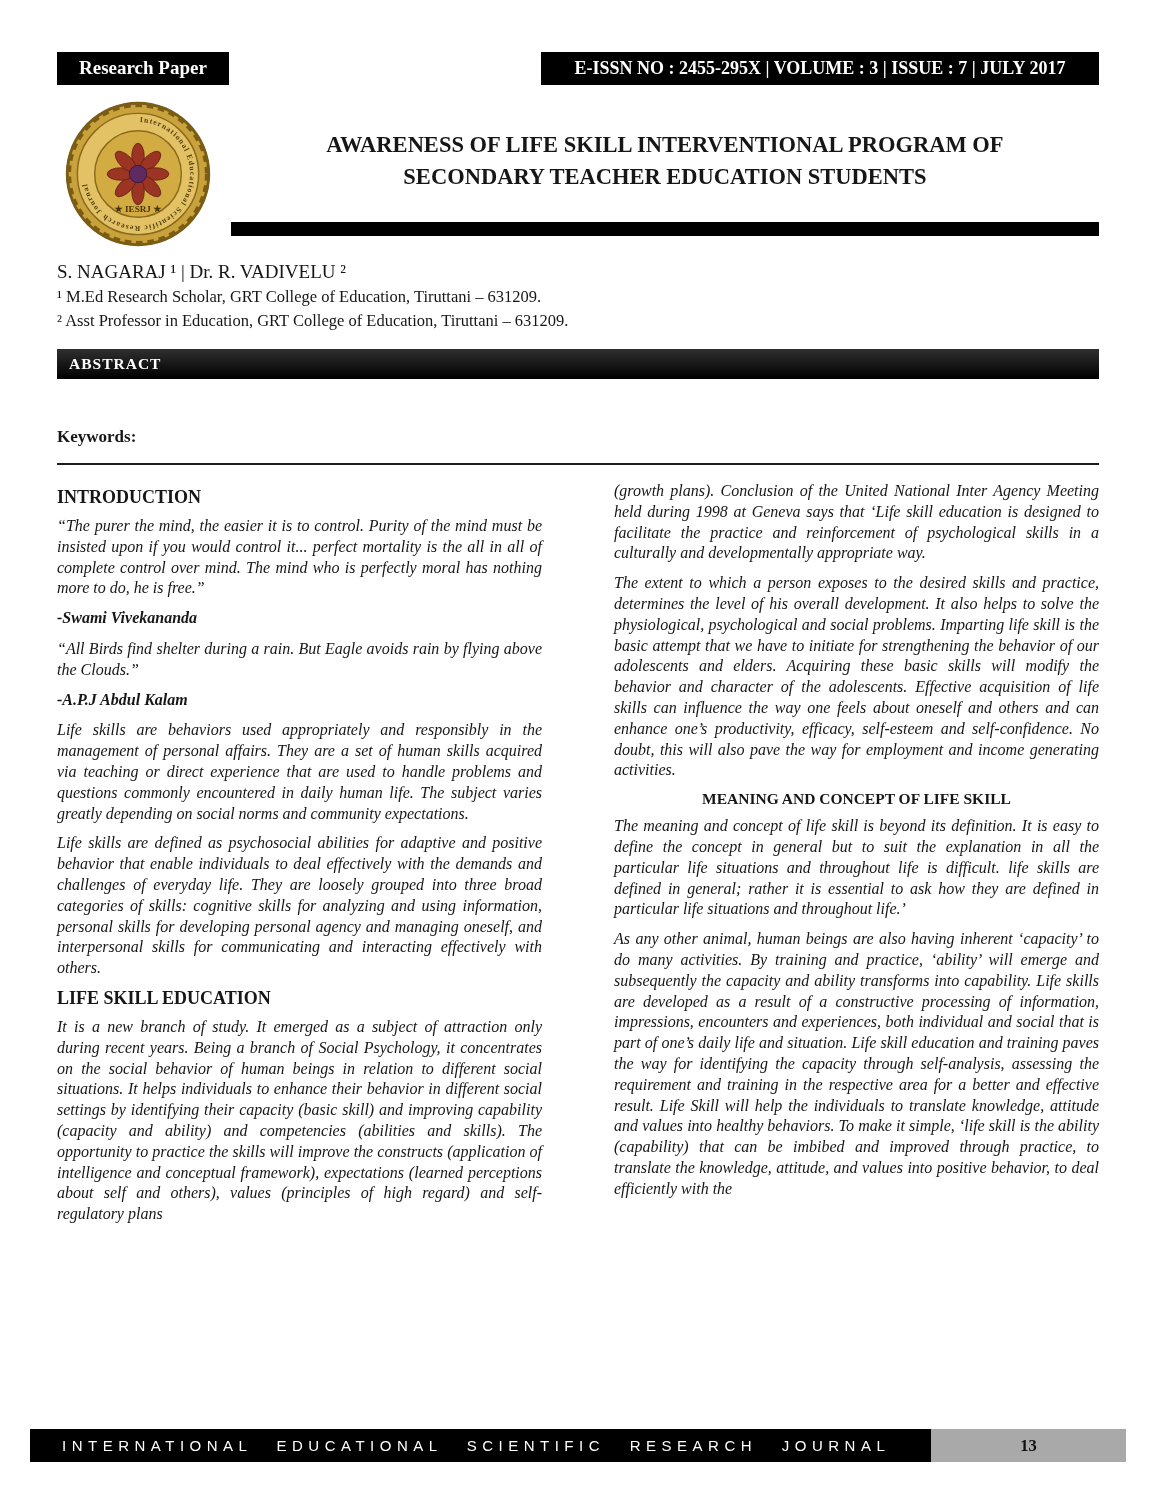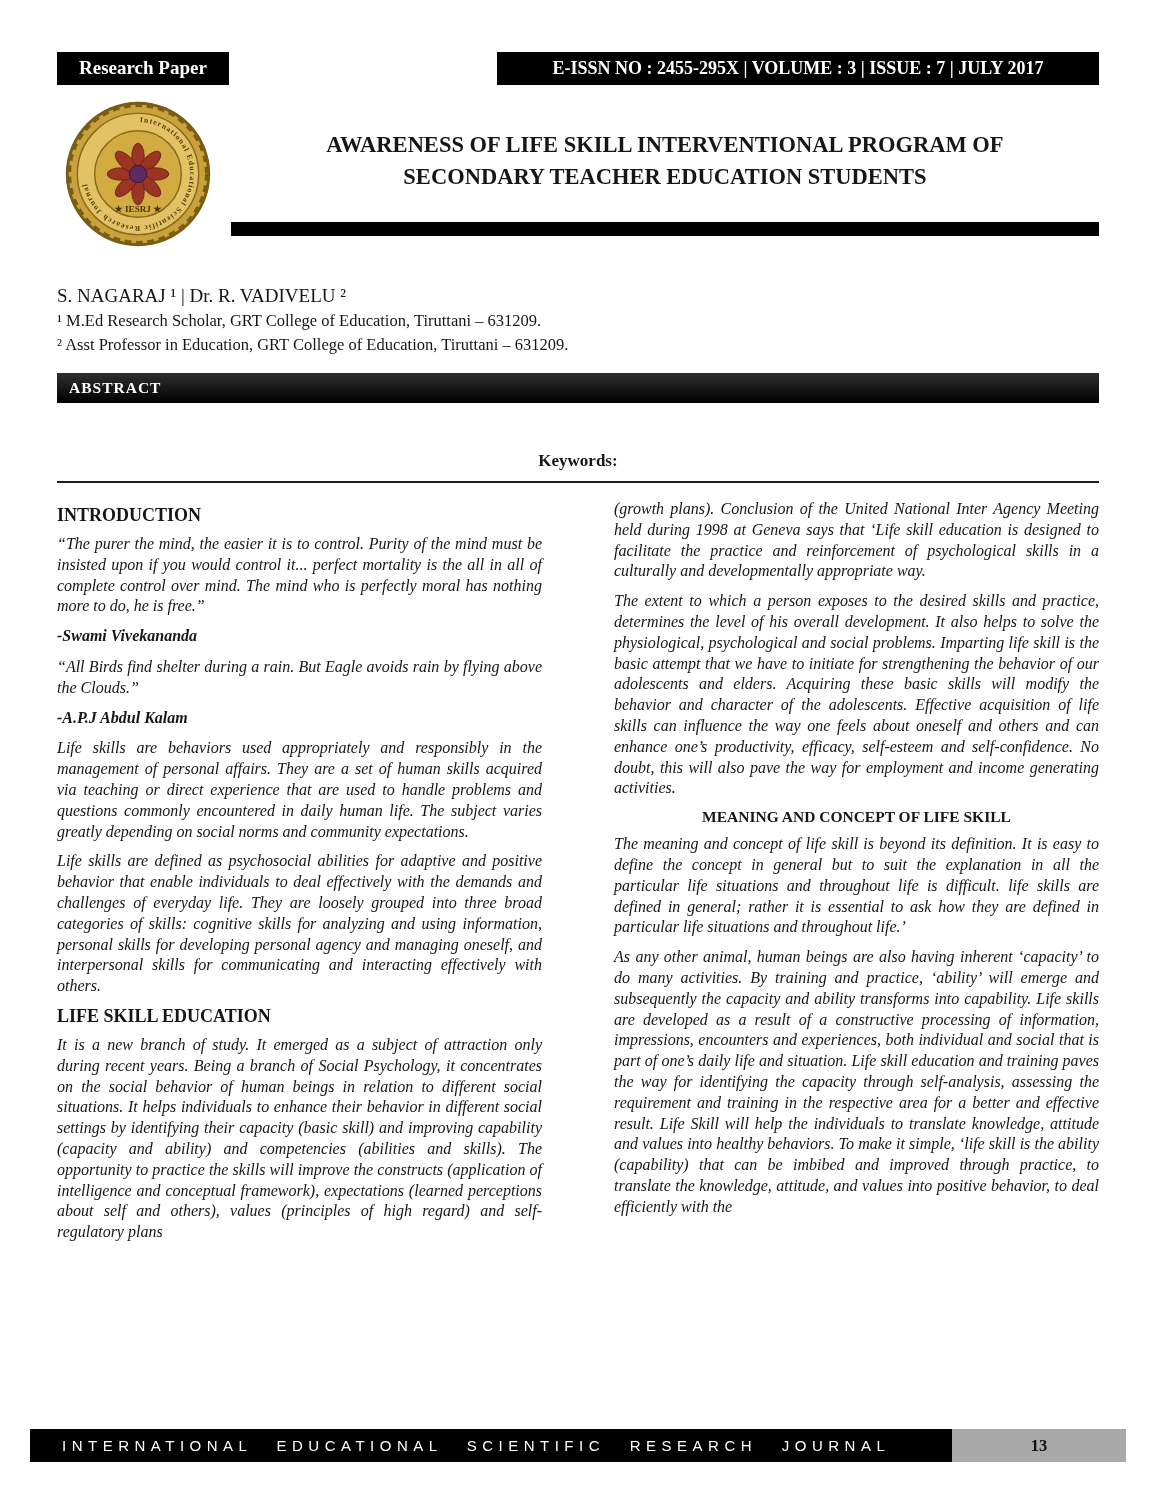--- a/index.html
+++ b/index.html
@@ -11,48 +11,48 @@
   }
 
   
   .top-row { display:flex; align-items:stretch; }
   .badge {
     background:#000; color:#fff; font-weight:bold; font-size:19px;
     padding:5px 22px; white-space:nowrap;
   }
   .issue-bar {
     margin-left:auto; background:#000; color:#fff; font-weight:bold; font-size:18px;
-    padding:6px 14px; width:602px; box-sizing:border-box; text-align:center; white-space:nowrap;
+    padding:6px 14px; width:558px; box-sizing:border-box; text-align:center; white-space:nowrap;
   }
 
   
   .masthead { position:relative; margin-top:12px; min-height:160px; }
   .seal { position:absolute; left:4px; top:0; width:154px; height:154px; }
   .mast-right { margin-left:174px; }
   .title {
     text-align:center; font-size:22.5px; font-weight:bold; line-height:1.4;
     margin:32px auto 0; max-width:720px;
   }
   .title-rule { height:14px; background:#000; margin-top:30px; }
 
   
-  .authors { margin-top:28px;font-family:Liberation Serif, serif; }
+  .authors { margin-top:4px;font-family:Liberation Serif, serif; }
   .author-names { font-size:19px; }
   .affil { font-size:16.5px; margin-top:4px; }
 
   
   .abstract-bar {
     margin-top:18px; background:linear-gradient(180deg,#2f2f2f,#000);
     color:#fff; font-weight:bold; font-size:15.5px; letter-spacing:1px;
     padding:6px 12px;
   }
   .abstract-space { height:48px; }
 
   
-  .keywords-row { font-weight:bold; font-size:17px; padding-bottom:10px; border-bottom:2px solid #1c1c1c;text-align:center; }
+  .keywords-row { font-weight:bold; font-size:17px; padding-bottom:16px; border-bottom:2px solid #1c1c1c; }
 
   
   .columns { display:flex; gap:72px; margin-top:16px; }
   .col { flex:1; min-width:0; }
   .col p { margin:0 0 9px; text-align:justify; font-size:16px; line-height:1.3;font-style:italic; }
   .quote { font-style:italic; }
   .attribution {
     font-style:italic; font-weight:bold; text-align:right;
     font-size:17.5px; margin:2px 8px 10px 0 !important;
   }
@@ -60,21 +60,21 @@
   .h-section.small { font-size:15.5px;text-align:center; }
 
   
   .footer { display:flex; margin:auto -27px 0; height:33px; }
   .footer-bar {
     flex:1; background:#000; color:#fff; display:flex; align-items:center;
     padding-left:32px; font-family:"Liberation Sans", sans-serif; font-size:15px;
     letter-spacing:5.5px; word-spacing:15px; white-space:nowrap; overflow:hidden;
   }
   .footer-page {
-    width:174px; background:#a9a9a9; display:flex; align-items:center; justify-content:center;
+    width:195px; background:#a9a9a9; display:flex; align-items:center; justify-content:center;
     font-weight:bold; font-size:16.5px; color:#101010;
   }
 </style>
 </head>
 <body>
 
 <div class="page">
 
   <div class="top-row">
     <div class="badge">Research Paper</div>

